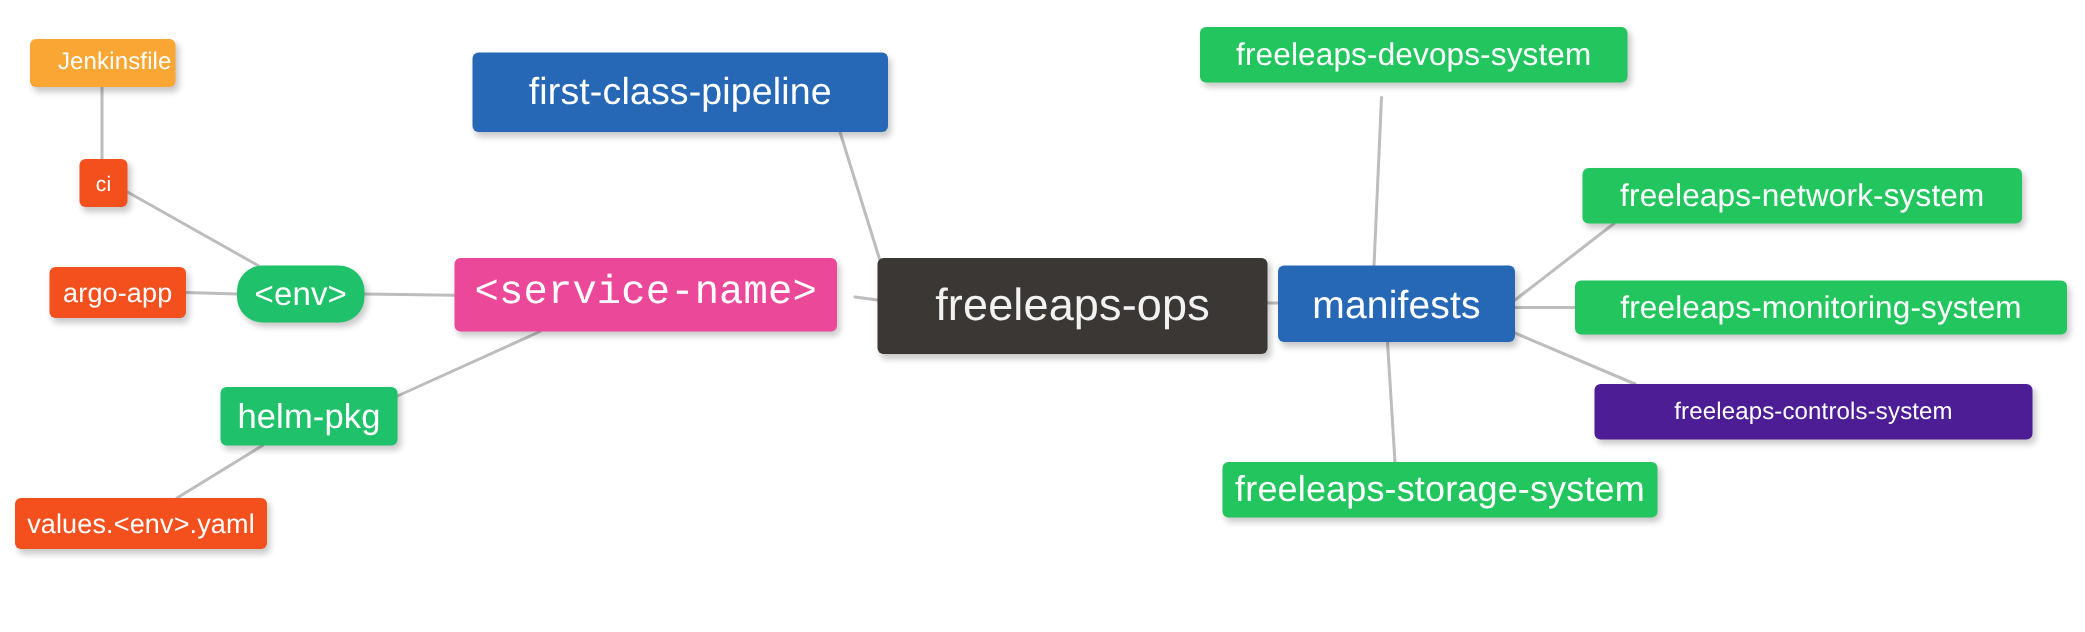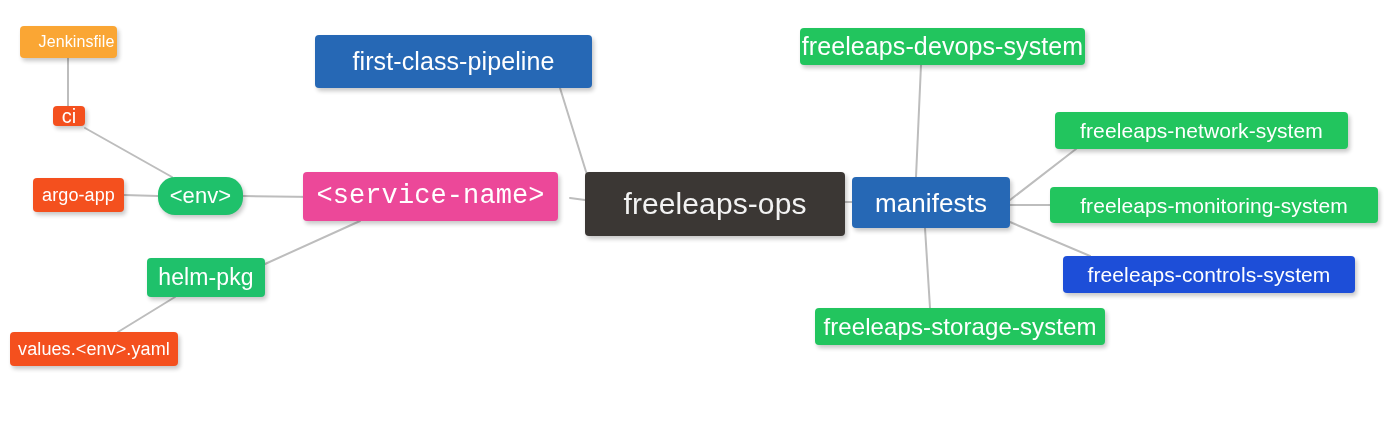--- a/index.html
+++ b/index.html
@@ -80,38 +80,38 @@
       </div>
       <div class="node" style="left: 158px; top: 177px; width: 85px; height: 38px; background: rgb(31, 193, 107); color: rgb(255, 255, 255); font-size: 22px; border-radius: 17px;">
         <span class="node-label">&lt;env&gt;</span>
       </div>
       <div class="node" style="left: 147px; top: 258px; width: 118px; height: 39px; background: rgb(31, 193, 107); color: rgb(255, 255, 255); font-size: 23px;">
         <span class="node-label">helm-pkg</span>
       </div>
       <div class="node" style="left: 20px; top: 26px; width: 97px; height: 32px; background: rgb(250, 166, 52); color: rgb(255, 255, 255); font-size: 16px; padding-left: 16px;">
         <span class="node-label">Jenkinsfile</span>
       </div>
-      <div class="node" style="left: 53px; top: 106px; width: 32px; height: 20px; background: rgb(244, 80, 30); color: rgb(255, 255, 255); font-size: 20px; justify-content: center;">
+      <div class="node" style="left: 53px; top: 106px; width: 32px; height: 32px; background: rgb(244, 80, 30); color: rgb(255, 255, 255); font-size: 14px; justify-content: center;">
         <span class="node-label">ci</span>
       </div>
       <div class="node" style="left: 33px; top: 178px; width: 91px; height: 34px; background: rgb(244, 80, 30); color: rgb(255, 255, 255); font-size: 18px;">
         <span class="node-label">argo-app</span>
       </div>
       <div class="node" style="left: 10px; top: 332px; width: 168px; height: 34px; background: rgb(244, 80, 30); color: rgb(255, 255, 255); font-size: 18px;">
         <span class="node-label">values.&lt;env&gt;.yaml</span>
       </div>
-      <div class="node" style="left: 800px; top: 28px; width: 285px; height: 37px; background: rgb(34, 197, 94); color: rgb(255, 255, 255); font-size: 25px;">
+      <div class="node" style="left: 800px; top: 18px; width: 285px; height: 37px; background: rgb(34, 197, 94); color: rgb(255, 255, 255); font-size: 21px;">
         <span class="node-label">freeleaps-devops-system</span>
       </div>
       <div class="node" style="left: 1055px; top: 112px; width: 293px; height: 37px; background: rgb(34, 197, 94); color: rgb(255, 255, 255); font-size: 21px;">
         <span class="node-label">freeleaps-network-system</span>
       </div>
       <div class="node" style="left: 1050px; top: 187px; width: 328px; height: 36px; background: rgb(34, 197, 94); color: rgb(255, 255, 255); font-size: 21px;">
         <span class="node-label">freeleaps-monitoring-system</span>
       </div>
-      <div class="node" style="left: 1063px; top: 256px; width: 292px; height: 37px; background: #1d4ed8; color: rgb(255, 255, 255); font-size: 21px;">
+      <div class="node" style="left: 1063px; top: 256px; width: 292px; height: 37px; background: #4c1d95; color: rgb(255, 255, 255); font-size: 16px;">
         <span class="node-label">freeleaps-controls-system</span>
       </div>
       <div class="node" style="left: 815px; top: 308px; width: 290px; height: 37px; background: rgb(34, 197, 94); color: rgb(255, 255, 255); font-size: 24px;">
         <span class="node-label">freeleaps-storage-system</span>
       </div>
     </div>
 </div>
 
 </body></html>

